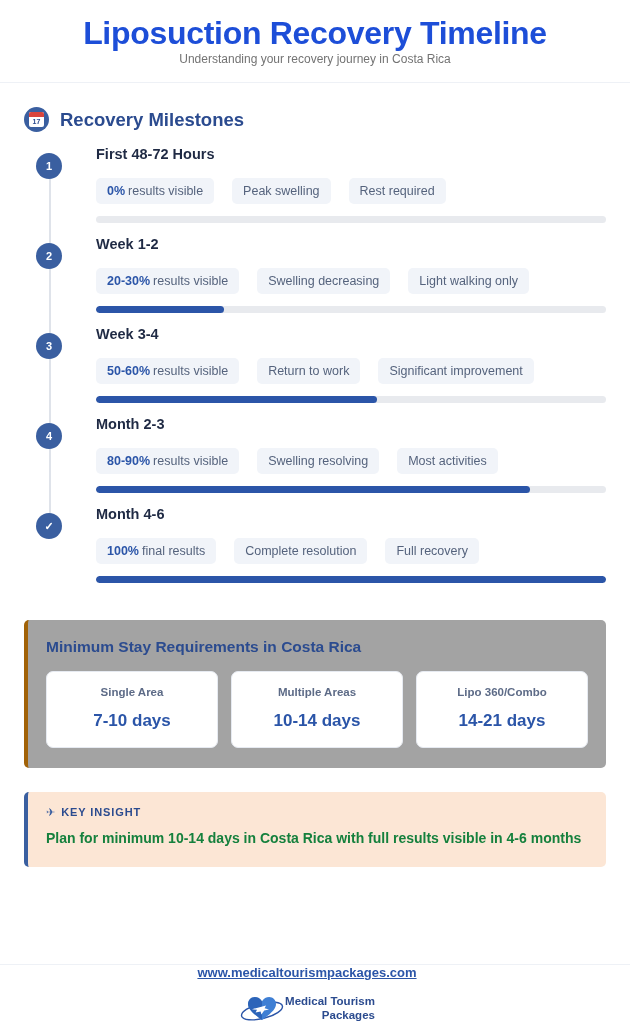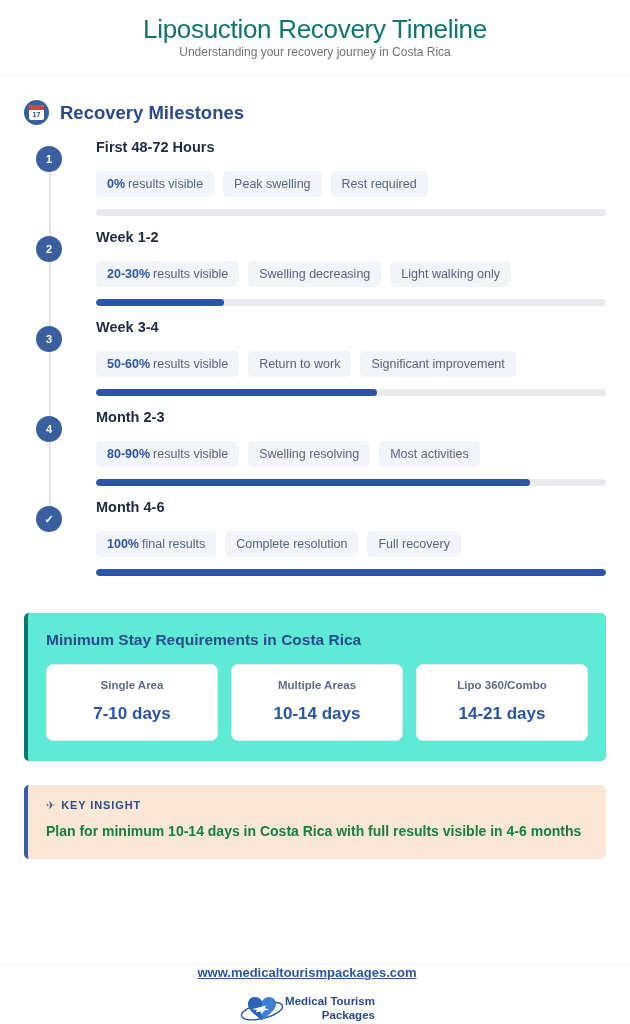--- a/index.html
+++ b/index.html
@@ -13,23 +13,23 @@
     position: relative;
   }
 
   
   .header {
     padding: 14px 24px 16px;
     text-align: center;
     border-bottom: 1px solid #eef1f6;
   }
   .header-title {
-    font-size: 26px;
-    font-weight: normal;
-    color: #0f766e;
+    font-size: 32px;
+    font-weight: bold;
+    color: #1d4ed8;
     letter-spacing: -0.3px;
     line-height: 1.2;
   }
   .header-subtitle {
     font-size: 12px;
     color: #737373;
   }
 
   
   .section-head {
@@ -124,21 +124,21 @@
     padding-top: 0;
   }
   .ms-title {
     font-size: 14.5px;
     font-weight: bold;
     color: #1f2a44;
     line-height: 1.2;
   }
   .ms-tags {
     display: flex;
-    gap: 9px;
+    gap: 18px;
     margin-top: 14px;
     flex-wrap: nowrap;
   }
   .tag {
     background: #f1f4f9;
     border-radius: 5px;
     padding: 6px 11px;
     font-size: 12.5px;
     color: #55637d;
     white-space: nowrap;
@@ -159,22 +159,22 @@
   }
   .ms-bar-fill {
     height: 100%;
     border-radius: 4px;
     background: #2b55a8;
   }
 
   
   .stay-panel {
     margin: 24px 24px 0;
-    background: #5eead4;
-    border-left: 4px solid #0f766e;
+    background: #a3a3a3;
+    border-left: 4px solid #a16207;
     border-radius: 5px;
     padding: 18px 18px 20px;
   }
   .stay-title {
     font-size: 15.5px;
     font-weight: bold;
     color: #2b4b8f;
     margin-bottom: 15px;
   }
   .stay-cards {

